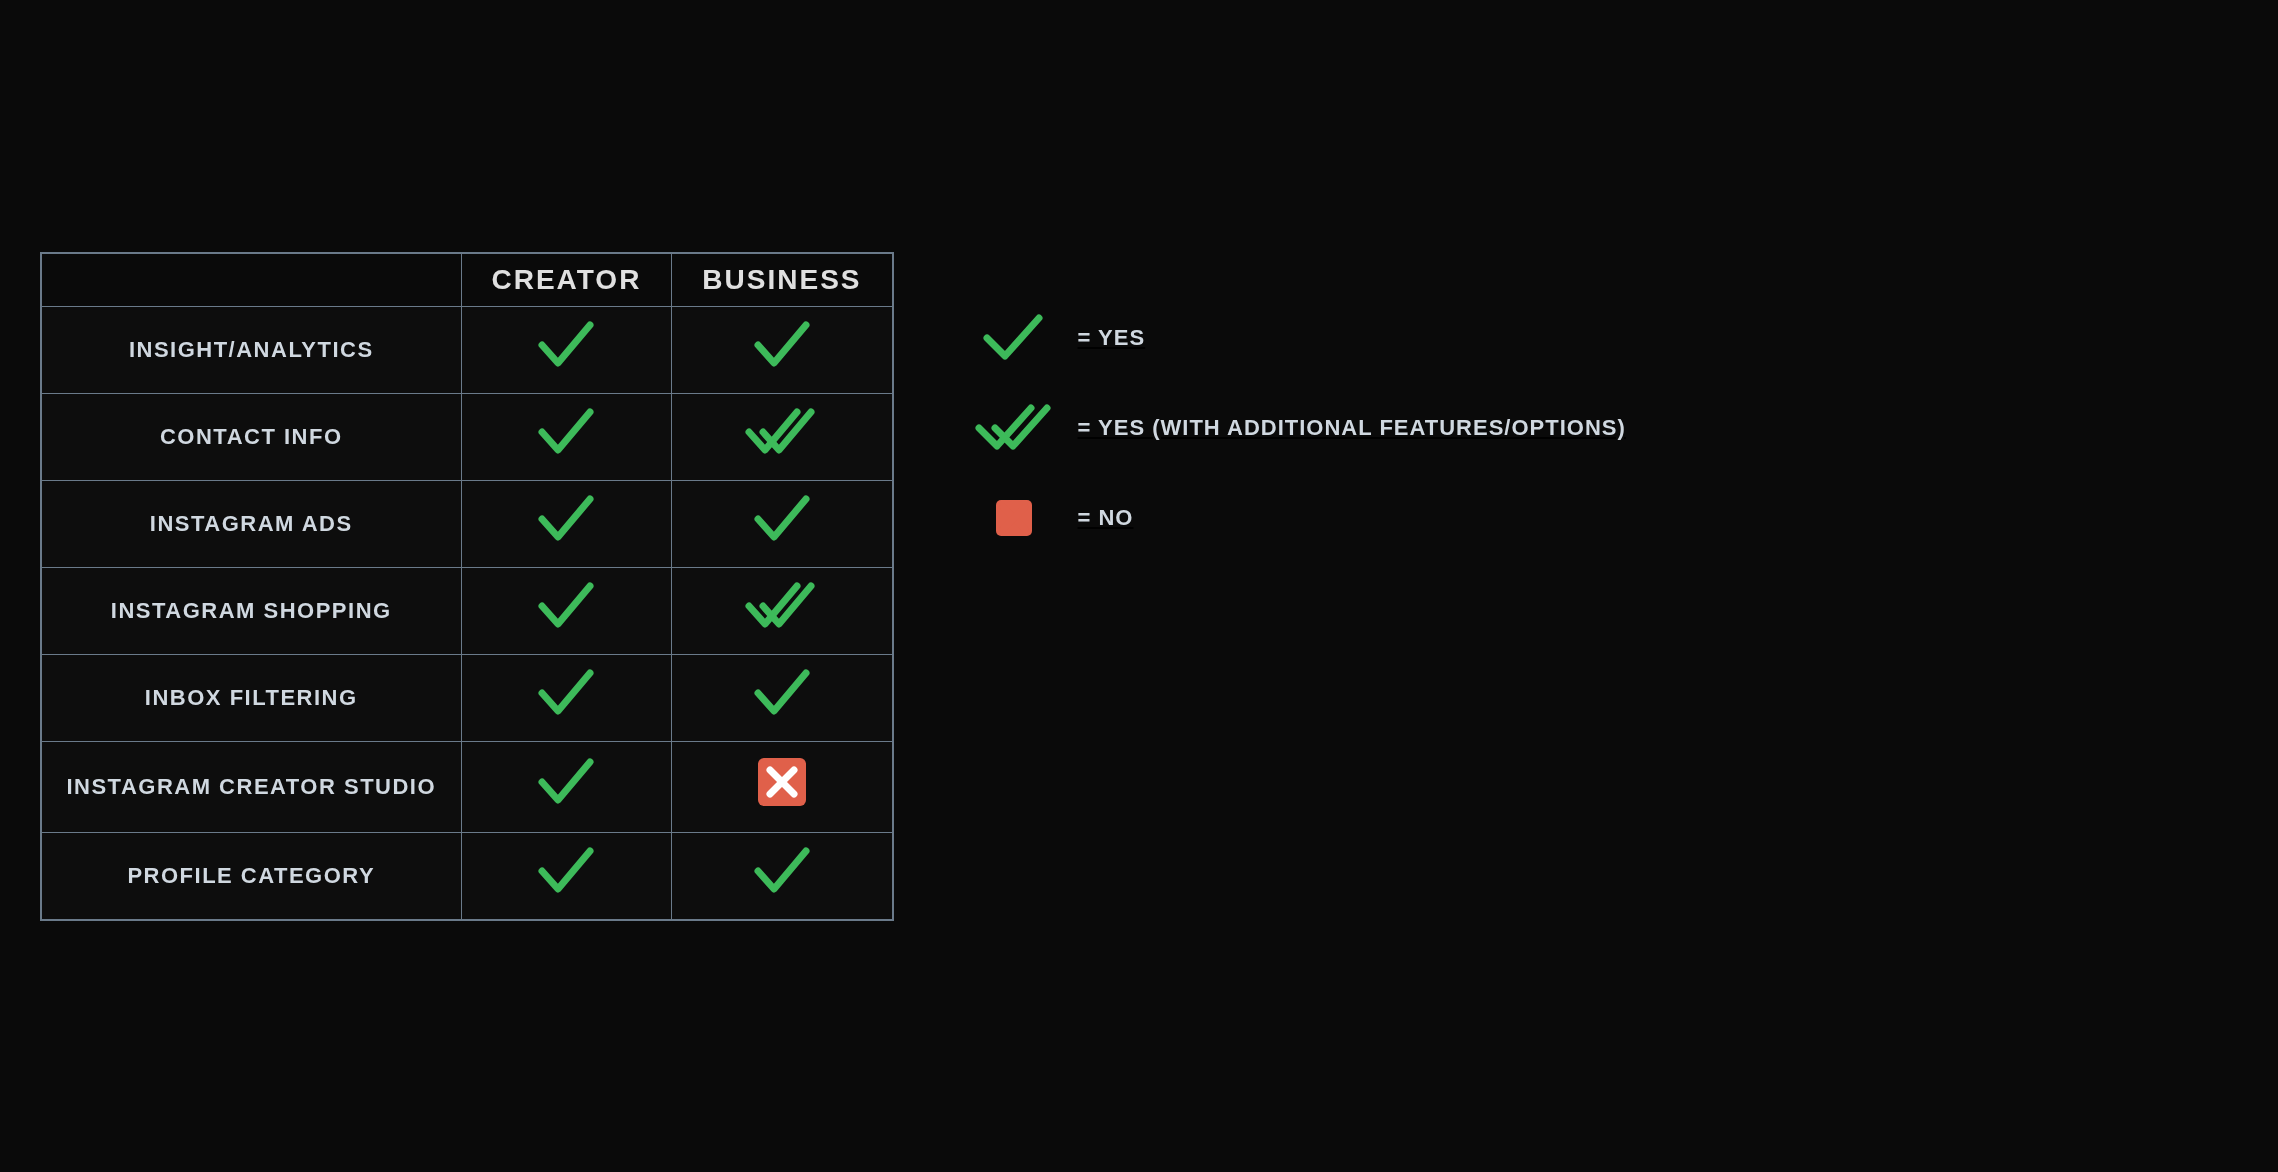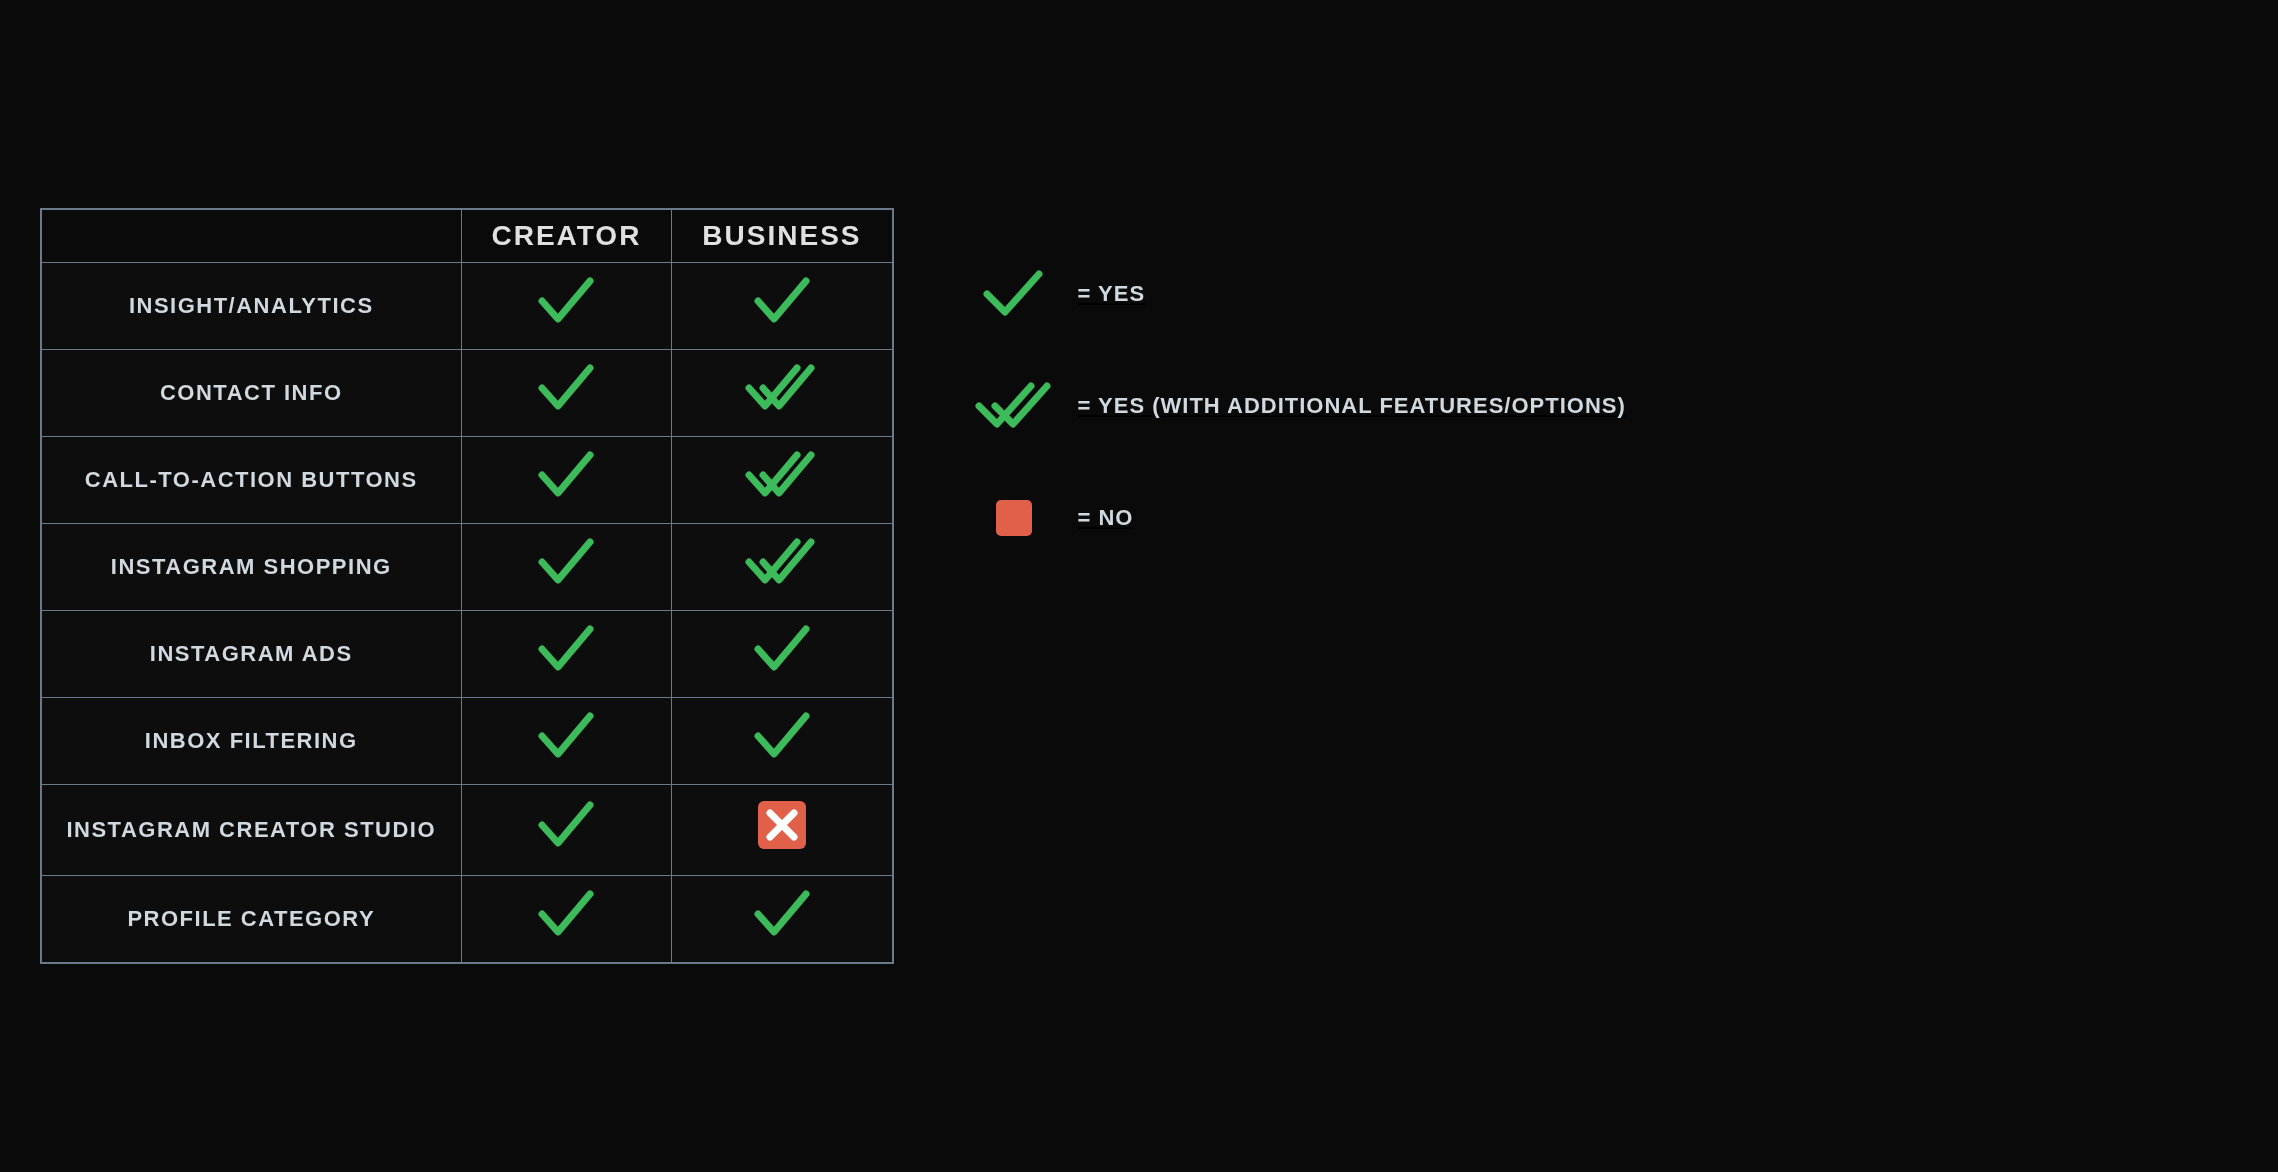--- a/index.html
+++ b/index.html
@@ -72,21 +72,21 @@
 
     .data-row td.value-cell {
       font-size: 42px;
       padding: 14px 10px;
     }
 
     
     .legend {
       display: flex;
       flex-direction: column;
-      gap: 60px;
+      gap: 38px;
       padding-top: 60px;
       text-decoration: underline;
     }
 
     .legend-item {
       display: flex;
       align-items: center;
       gap: 24px;
     }
 
@@ -150,46 +150,36 @@
           <td class="feature-label">CONTACT INFO</td>
           <td class="value-cell"><svg width="56" height="48" viewBox="0 0 56 48">
       <polyline fill="none" stroke="#3dba5a" stroke-width="7" stroke-linecap="round" stroke-linejoin="round" points="4,24 20,42 52,4"></polyline>
     </svg></td>
           <td class="value-cell"><svg width="74" height="48" viewBox="0 0 74 48">
       <polyline fill="none" stroke="#3dba5a" stroke-width="7" stroke-linecap="round" stroke-linejoin="round" points="4,24 20,42 52,4"></polyline>
       <polyline fill="none" stroke="#3dba5a" stroke-width="7" stroke-linecap="round" stroke-linejoin="round" points="18,24 34,42 66,4"></polyline>
     </svg></td>
         </tr>
         <tr class="data-row">
-          <td class="feature-label">CALL-TO-ACTION BUTTONS</td>
+          <td class="feature-label">INSTAGRAM ADS</td>
+          <td class="value-cell"><svg width="56" height="48" viewBox="0 0 56 48">
+      <polyline fill="none" stroke="#3dba5a" stroke-width="7" stroke-linecap="round" stroke-linejoin="round" points="4,24 20,42 52,4"></polyline>
+    </svg></td>
+          <td class="value-cell"><svg width="56" height="48" viewBox="0 0 56 48">
+      <polyline fill="none" stroke="#3dba5a" stroke-width="7" stroke-linecap="round" stroke-linejoin="round" points="4,24 20,42 52,4"></polyline>
+    </svg></td>
+        </tr>
+        <tr class="data-row">
+          <td class="feature-label">INSTAGRAM SHOPPING</td>
           <td class="value-cell"><svg width="56" height="48" viewBox="0 0 56 48">
       <polyline fill="none" stroke="#3dba5a" stroke-width="7" stroke-linecap="round" stroke-linejoin="round" points="4,24 20,42 52,4"></polyline>
     </svg></td>
           <td class="value-cell"><svg width="74" height="48" viewBox="0 0 74 48">
       <polyline fill="none" stroke="#3dba5a" stroke-width="7" stroke-linecap="round" stroke-linejoin="round" points="4,24 20,42 52,4"></polyline>
       <polyline fill="none" stroke="#3dba5a" stroke-width="7" stroke-linecap="round" stroke-linejoin="round" points="18,24 34,42 66,4"></polyline>
-    </svg></td>
-        </tr>
-        <tr class="data-row">
-          <td class="feature-label">INSTAGRAM SHOPPING</td>
-          <td class="value-cell"><svg width="56" height="48" viewBox="0 0 56 48">
-      <polyline fill="none" stroke="#3dba5a" stroke-width="7" stroke-linecap="round" stroke-linejoin="round" points="4,24 20,42 52,4"></polyline>
-    </svg></td>
-          <td class="value-cell"><svg width="74" height="48" viewBox="0 0 74 48">
-      <polyline fill="none" stroke="#3dba5a" stroke-width="7" stroke-linecap="round" stroke-linejoin="round" points="4,24 20,42 52,4"></polyline>
-      <polyline fill="none" stroke="#3dba5a" stroke-width="7" stroke-linecap="round" stroke-linejoin="round" points="18,24 34,42 66,4"></polyline>
-    </svg></td>
-        </tr>
-        <tr class="data-row">
-          <td class="feature-label">INSTAGRAM ADS</td>
-          <td class="value-cell"><svg width="56" height="48" viewBox="0 0 56 48">
-      <polyline fill="none" stroke="#3dba5a" stroke-width="7" stroke-linecap="round" stroke-linejoin="round" points="4,24 20,42 52,4"></polyline>
-    </svg></td>
-          <td class="value-cell"><svg width="56" height="48" viewBox="0 0 56 48">
-      <polyline fill="none" stroke="#3dba5a" stroke-width="7" stroke-linecap="round" stroke-linejoin="round" points="4,24 20,42 52,4"></polyline>
     </svg></td>
         </tr>
         <tr class="data-row">
           <td class="feature-label">INBOX FILTERING</td>
           <td class="value-cell"><svg width="56" height="48" viewBox="0 0 56 48">
       <polyline fill="none" stroke="#3dba5a" stroke-width="7" stroke-linecap="round" stroke-linejoin="round" points="4,24 20,42 52,4"></polyline>
     </svg></td>
           <td class="value-cell"><svg width="56" height="48" viewBox="0 0 56 48">
       <polyline fill="none" stroke="#3dba5a" stroke-width="7" stroke-linecap="round" stroke-linejoin="round" points="4,24 20,42 52,4"></polyline>
     </svg></td>

